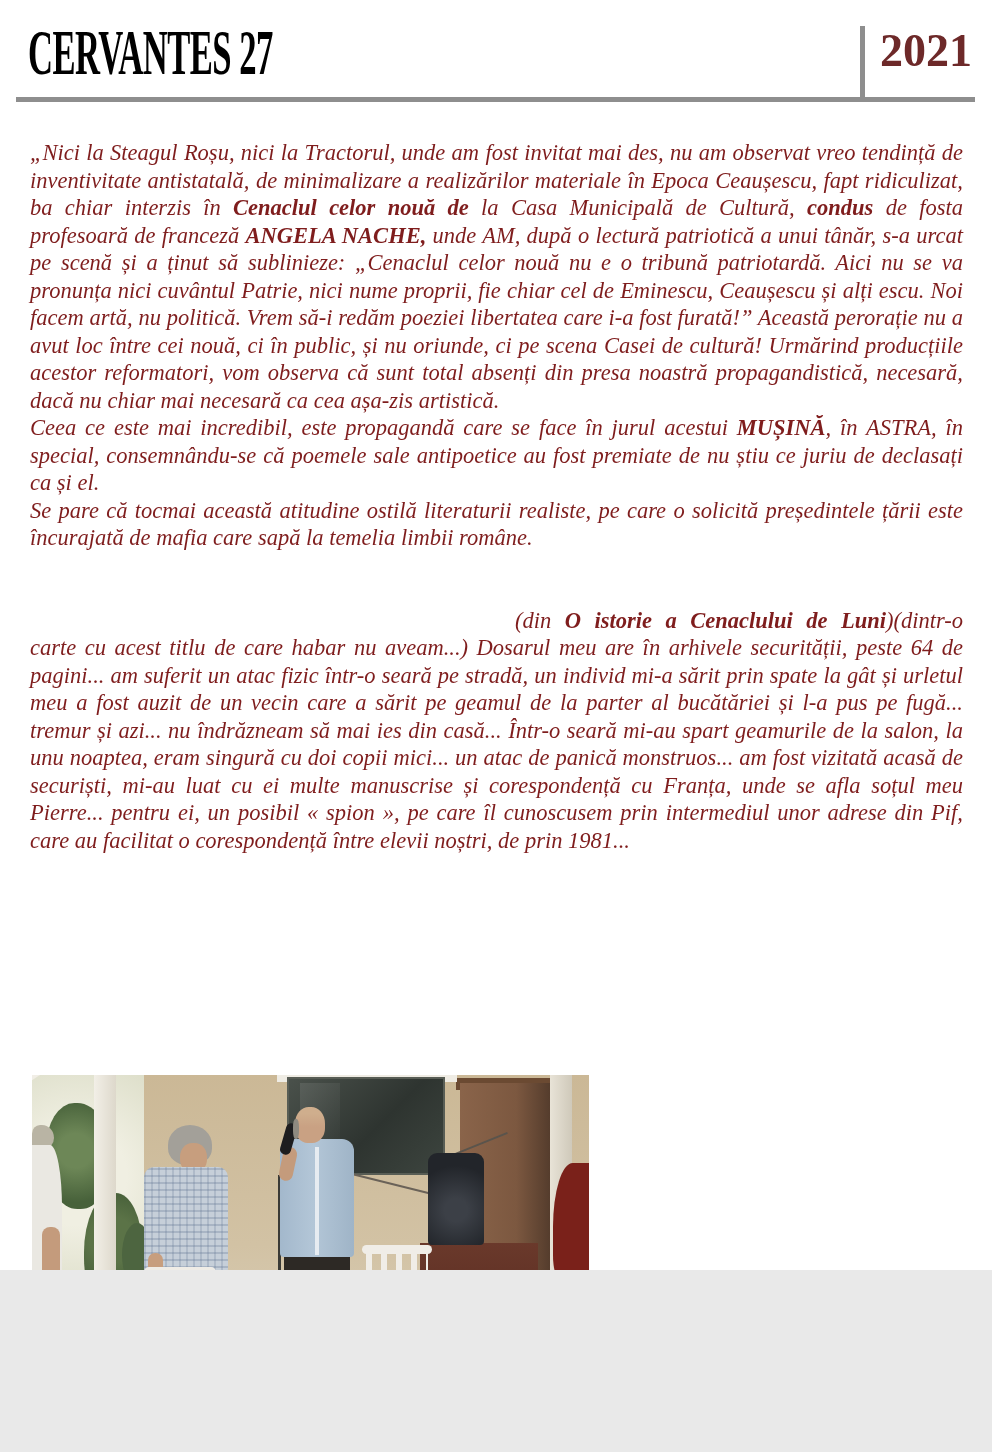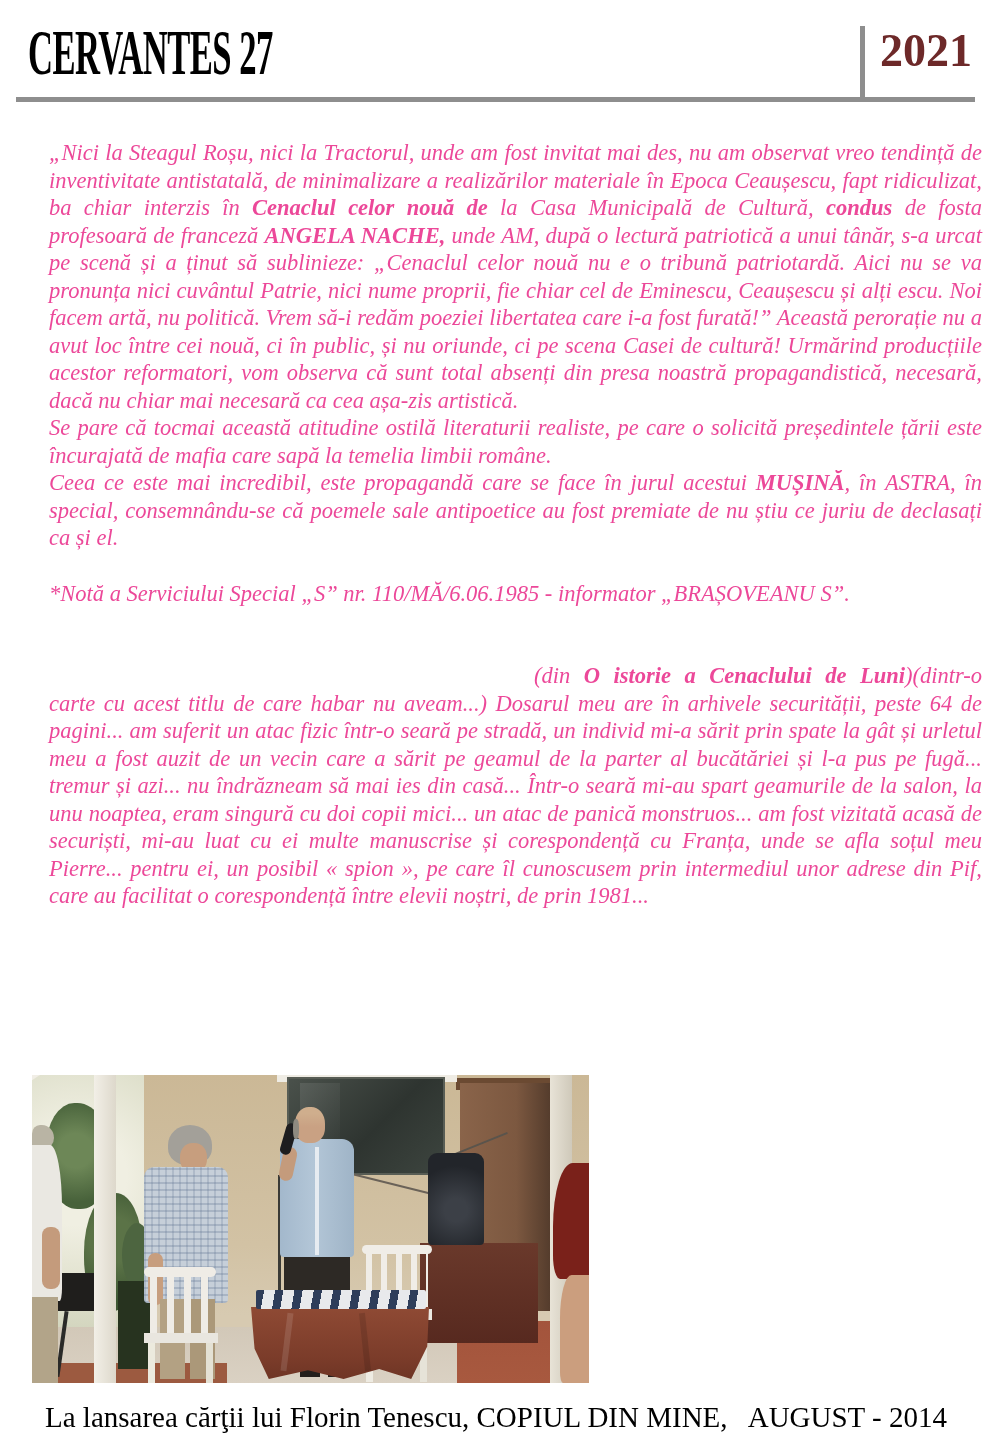--- a/index.html
+++ b/index.html
@@ -1,18 +1,18 @@
 <!DOCTYPE html>
 <html><head>
 <meta charset="utf-8">
 <style>
   * { margin:0; padding:0; box-sizing:border-box; }
   html,body { background:#e9e9e9; }
   .page {
-    position:relative; width:992px; height:1452px; margin:0 auto;
+    position:relative; width:992px; height:1270px; margin:0 auto;
     background:#ffffff; overflow:hidden;
     font-family:"Liberation Serif", serif; color:#111;
   }
   
   .logo {
     position:absolute; left:28px; top:22px;
     font-family:"Liberation Serif", serif; font-weight:bold;
     font-size:63px; line-height:1; color:#000;
     transform:scaleX(0.55); transform-origin:left top;
     letter-spacing:-1px; white-space:nowrap;
@@ -21,21 +21,21 @@
   .year {
     position:absolute; left:880px; top:28px;
     font-weight:bold; font-size:46px; line-height:1; color:#6d2929;
     font-family:"Liberation Serif", serif;
   }
   .hrule { position:absolute; left:16px; top:97px; width:959px; height:5px; background:#8e8e8e; }
   
   .content {
     position:absolute; left:30px; top:139px; width:933px;
     font-style:italic; font-size:22.5px; line-height:27.5px;
-    text-align:justify; color:#ec4899;margin-left:19px;
+    text-align:justify; color:#7f1d1d;
   }
   .content p { margin:0; }
   .b { font-weight:bold; }
   .note-para { margin-top:28px !important; text-align:left; }
   .memoir-para { margin-top:55px !important; text-indent:485px; }
   
   .photo {
     position:absolute; left:32px; top:1075px; width:557px; height:308px;
     overflow:hidden; background:#cdbb9b;
   }
@@ -129,23 +129,22 @@
 
 <div class="page">
 
   <div class="logo">CERVANTES 27</div>
   <div class="vbar"></div>
   <div class="year">2021</div>
   <div class="hrule"></div>
 
   <div class="content">
     <p><span>„Nici la Steagul Roșu, nici la Tractorul, unde am fost invitat mai des, nu am observat vreo tendință de inventivitate antistatală, de minimalizare a realizărilor materiale în Epoca Ceaușescu, fapt ridiculizat, ba chiar interzis în </span><span class="b">Cenaclul celor nouă de</span><span> la Casa Municipală de Cultură, </span><span class="b">condus</span><span> de fosta profesoară de franceză </span><span class="b">ANGELA NACHE,</span><span> unde AM, după o lectură patriotică a unui tânăr, s-a urcat pe scenă și a ținut să sublinieze: „Cenaclul celor nouă nu e o tribună patriotardă. Aici nu se va pronunța nici cuvântul Patrie, nici nume proprii, fie chiar cel de Eminescu, Ceaușescu și alți escu. Noi facem artă, nu politică. Vrem să-i redăm poeziei libertatea care i-a fost furată!” Această perorație nu a avut loc între cei nouă, ci în public, și nu oriunde, ci pe scena Casei de cultură! Urmărind producțiile acestor reformatori, vom observa că sunt total absenți din presa noastră propagandistică, necesară, dacă nu chiar mai necesară ca cea așa-zis artistică.</span></p>
+    <p><span>Ceea ce este mai incredibil, este propagandă care se face în jurul acestui </span><span class="b">MUȘINĂ</span><span>, în ASTRA, în special, consemnându-se că poemele sale antipoetice au fost premiate de nu știu ce juriu de declasați ca și el.</span></p>
     <p><span>Se pare că tocmai această atitudine ostilă literaturii realiste, pe care o solicită președintele țării este încurajată de mafia care sapă la temelia limbii române.</span></p>
-    <p><span>Ceea ce este mai incredibil, este propagandă care se face în jurul acestui </span><span class="b">MUȘINĂ</span><span>, în ASTRA, în special, consemnându-se că poemele sale antipoetice au fost premiate de nu știu ce juriu de declasați ca și el.</span></p>
-    <p class="note-para"><span>*Notă a Serviciului Special „S” nr. 110/MĂ/6.06.1985 - informator „BRAȘOVEANU S”.</span></p>
     <p class="memoir-para"><span>(din </span><span class="b">O istorie a Cenaclului de Luni</span><span>)(dintr-o carte cu acest titlu de care habar nu aveam...) Dosarul meu are în arhivele securității, peste 64 de pagini... am suferit un atac fizic într-o seară pe stradă, un individ mi-a sărit prin spate la gât și urletul meu a fost auzit de un vecin care a sărit pe geamul de la parter al bucătăriei și l-a pus pe fugă... tremur și azi... nu îndrăzneam să mai ies din casă... Într-o seară mi-au spart geamurile de la salon, la unu noaptea, eram singură cu doi copii mici... un atac de panică monstruos... am fost vizitată acasă de securiști, mi-au luat cu ei multe manuscrise și corespondență cu Franța, unde se afla soțul meu Pierre... pentru ei, un posibil « spion », pe care îl cunoscusem prin intermediul unor adrese din Pif, care au facilitat o corespondență între elevii noștri, de prin 1981...</span></p>
   </div>
 
   <div class="photo">
     <div class="ph-wall"></div>
     <div class="ph-out"></div>
     <div class="ph-floor"></div>
     <div class="ph-brickL"></div>
     <div class="ph-brickR"></div>
     <div class="ph-doorTop"></div>

